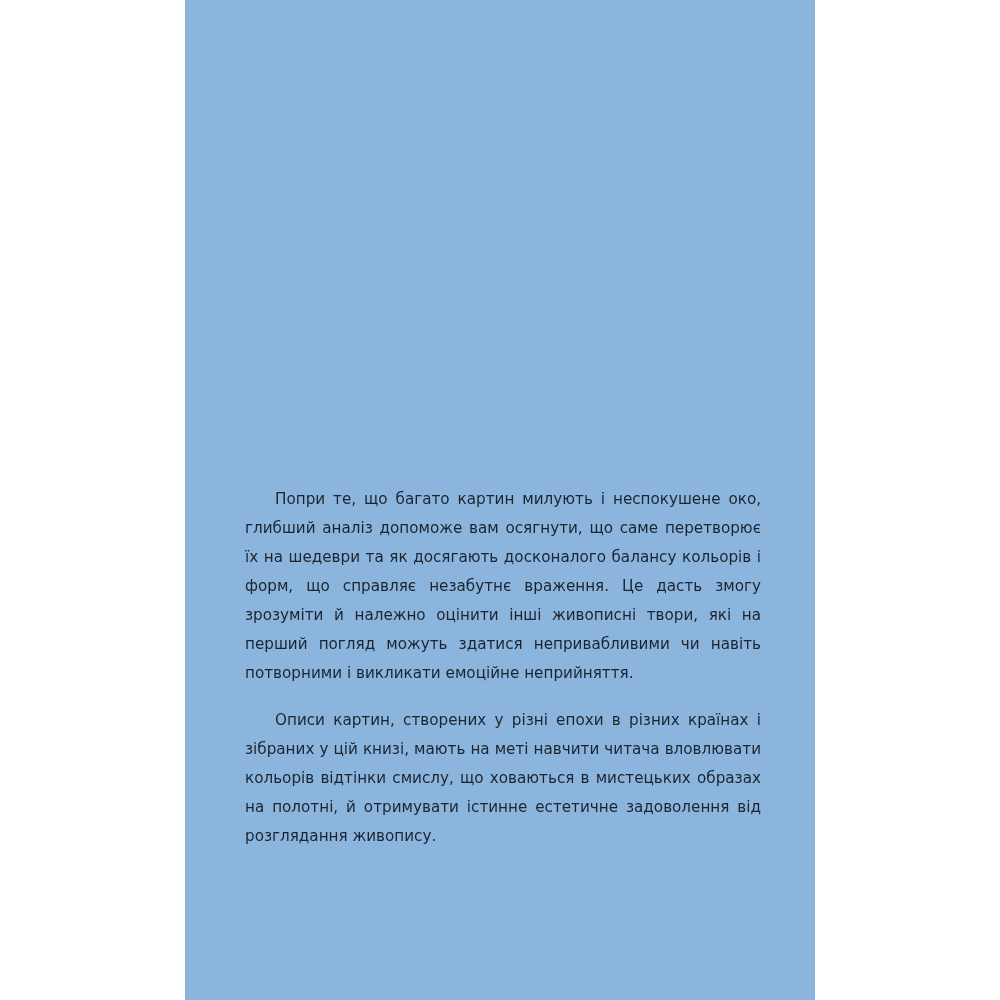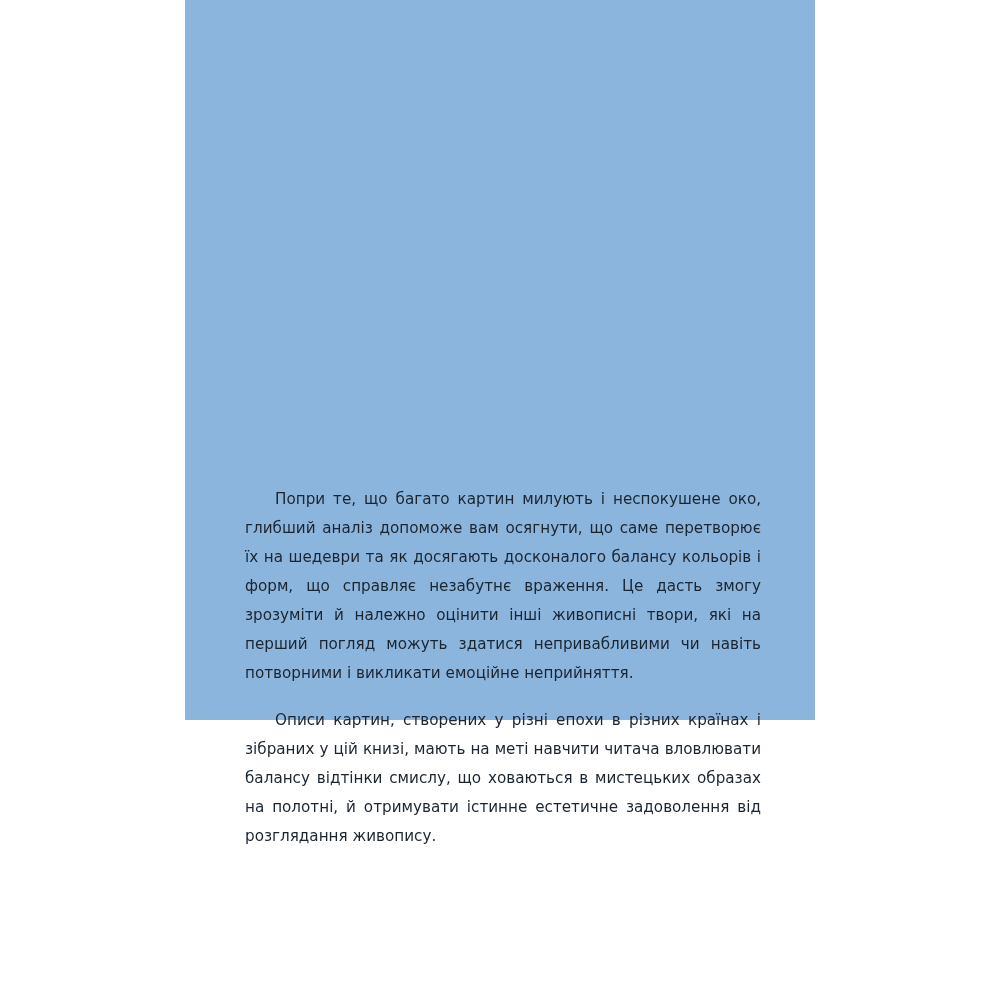--- a/index.html
+++ b/index.html
@@ -17,21 +17,21 @@
     width: 1000px;
     height: 1000px;
     background: #ffffff;
     overflow: hidden;
   }
   .page {
     position: absolute;
     left: 185px;
     top: 0;
     width: 630px;
-    height: 720px;
+    height: 1000px;
     background: #8cb5de;
   }
   .text-block {
     position: absolute;
     left: 60px;
     top: 485px;
     width: 516px;
     color: #1b2530;
     font-size: 15.2px;
     line-height: 29px;
@@ -50,16 +50,16 @@
     text-align: justify;
   }
 </style>
 </head>
 <body>
 
 <div class="canvas">
   <div class="page">
     <div class="text-block">
       <p class="para">Попри те, що багато картин милують і неспокушене око, глибший аналіз допоможе вам осягнути, що саме перетворює їх на шедеври та як досягають досконалого балансу кольорів і форм, що справляє незабутнє враження. Це дасть змогу зрозуміти й належно оцінити інші живописні твори, які на перший погляд можуть здатися непривабливими чи навіть потворними і викликати емоційне неприйняття.</p>
-      <p class="para">Описи картин, створених у різні епохи в різних країнах і зібраних у цій книзі, мають на меті навчити читача вловлювати балансу відтінки смислу, що ховаються в мистецьких образах на полотні, й отримувати істинне естетичне задоволення від розглядання живопису.</p>
+      <p class="para">Описи картин, створених у різні епохи в різних країнах і зібраних у цій книзі, мають на меті навчити читача вловлювати кольорів відтінки смислу, що ховаються в мистецьких образах на полотні, й отримувати істинне естетичне задоволення від розглядання живопису.</p>
     </div>
   </div>
 </div>
 
 </body></html>

